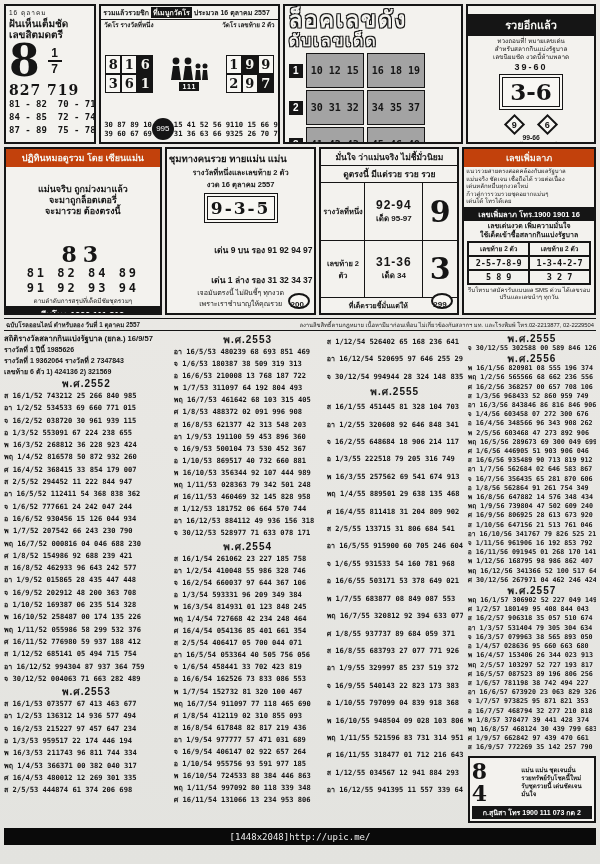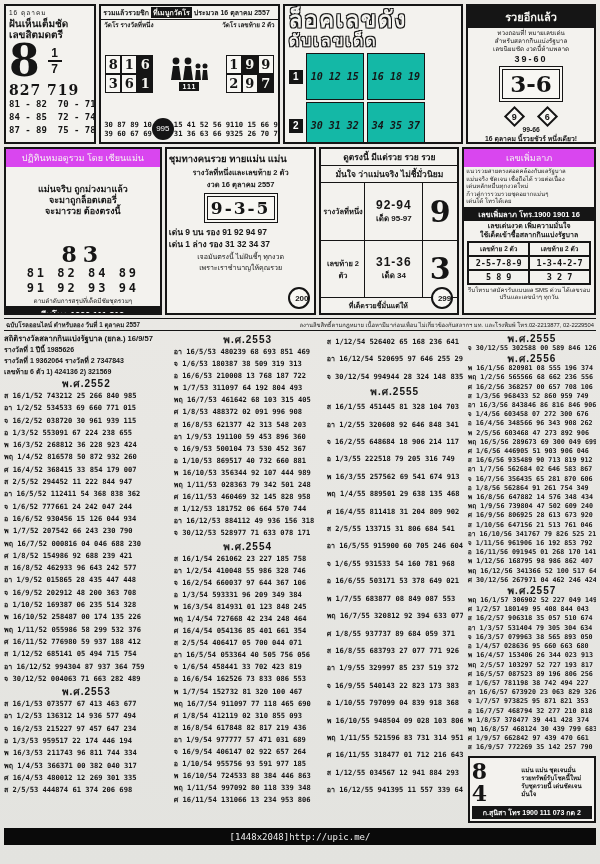--- a/index.html
+++ b/index.html
@@ -38,52 +38,52 @@
   .m-nums div{font-size:7.2px;font-weight:bold;line-height:9px;font-family:"DejaVu Sans Mono",monospace;white-space:nowrap;}
   .star{min-width:22px;height:22px;background:#151515;border-radius:50%;color:#fff;font-size:8px;font-weight:normal;line-height:22px;text-align:center;}
 
   .lock{width:182px;padding:2px 4px;}
   .outline-t{font-weight:bold;color:#f3f2ee;letter-spacing:2px;
     text-shadow:-1px -1px 0 #151515,1px -1px 0 #151515,-1px 1px 0 #151515,1px 1px 0 #151515;}
   .l-title{font-size:22px;line-height:24px;}
   .l-sub{font-size:16px;line-height:18px;margin-bottom:3px;}
   .lockrow{display:flex;gap:3px;margin:2px 0;align-items:center;}
   .lockn{width:14px;height:14px;background:#151515;color:#fff;font-size:10px;font-weight:bold;line-height:14px;text-align:center;}
-  .lockcell{border:1px solid #151515;font-size:10px;font-weight:bold;line-height:13px;padding:16px 4px;background:#14b8a6;font-family:"DejaVu Sans Mono",monospace;white-space:nowrap;font-style:italic;}
+  .lockcell{border:1px solid #151515;font-size:10px;font-weight:bold;line-height:13px;padding:10px 4px;background:#a3a3a3;font-family:"DejaVu Sans Mono",monospace;white-space:nowrap;}
 
   .again{width:131px;display:flex;flex-direction:column;}
-  .a-head{background:#151515;color:#f6f6f2;font-size:11px;font-weight:bold;text-align:center;padding:2px 0;}
+  .a-head{background:#151515;color:#f6f6f2;font-size:11px;font-weight:bold;text-align:center;padding:2px 0;margin-top:8px;}
   .a-lines{padding:1px 2px;}
   .a-lines div{font-size:6.4px;line-height:8px;text-align:center;}
   .a-smallpair{font-size:9px;font-weight:bold;text-align:center;letter-spacing:2px;}
   .a-big{border:4px double #151515;width:64px;margin:2px auto;font-size:23px;font-weight:bold;text-align:center;line-height:28px;background:#f8f7f3;font-family:"DejaVu Serif",serif;}
   .diamonds{display:flex;justify-content:center;gap:18px;padding:5px 0 2px 0;}
   .dia{width:15px;height:15px;border:2px solid #151515;transform:rotate(45deg);display:flex;align-items:center;justify-content:center;background:#f8f7f3;}
   .dia span{transform:rotate(-45deg);font-size:9px;font-weight:bold;}
   .a-foot{font-size:6.8px;font-weight:bold;text-align:center;padding:0 2px;}
 
   
   .band2{display:flex;gap:3px;height:168px;margin-top:3px;}
-  .p-head{background:#d946ef;color:#f6f6f2;font-size:9px;font-weight:normal;text-align:center;padding:2px 1px;}
+  .p-head{background:#c2410c;color:#f6f6f2;font-size:9px;font-weight:bold;text-align:center;padding:2px 1px;}
   .panelA{width:158px;display:flex;flex-direction:column;}
   .pa-lines{padding:17px;}
   .pa-lines div{font-size:9px;font-weight:bold;line-height:11px;text-align:center;}
   .pa-big{font-size:22px;font-weight:bold;text-align:center;letter-spacing:6px;line-height:24px;font-family:"DejaVu Serif",serif;margin-top:8px;}
   .pa-rows div{font-size:12px;font-weight:bold;text-align:center;letter-spacing:3px;line-height:15px;font-family:"DejaVu Sans Mono",monospace;}
   .pa-note{font-size:6.3px;text-align:center;flex:1;}
   .pa-foot{background:#151515;color:#fff;font-size:9px;font-weight:bold;text-align:center;padding:2px 0;}
   .pa-foot .sub{font-size:13px;font-weight:normal;}
 
   .panelB{width:152px;padding:2px;display:flex;flex-direction:column;}
   .pb-h1{font-size:9.5px;font-weight:bold;text-align:left;}
   .pb-h2{font-size:7.5px;font-weight:bold;text-align:center;}
   .pb-combo{border:4px double #151515;width:74px;margin:3px auto;font-size:17px;font-weight:bold;text-align:center;line-height:22px;letter-spacing:2px;background:#f8f7f3;font-family:"DejaVu Serif",serif;}
-  .pb-row{font-size:8.5px;font-weight:bold;text-align:left;line-height:12px;}
+  .pb-row{font-size:8.5px;font-weight:bold;text-align:right;line-height:12px;margin-top:18px;}
   .pb-foot{font-size:7px;text-align:center;line-height:9px;margin-top:2px;}
-  .badge{border:2px solid #151515;border-radius:50%;width:22px;height:22px;font-size:8px;font-weight:bold;line-height:19px;text-align:right;position:absolute;right:4px;bottom:4px;background:#f8f7f3;}
+  .badge{border:2px solid #151515;border-radius:50%;width:22px;height:16px;font-size:8px;font-weight:bold;line-height:19px;text-align:left;position:absolute;right:4px;bottom:4px;background:#f8f7f3;}
 
   .panelC{width:140px;display:flex;flex-direction:column;}
   .pc-h{font-size:8.5px;font-weight:bold;text-align:center;border-bottom:1px solid #151515;padding:1px;}
   .pc-row{display:flex;border-bottom:1px solid #151515;align-items:stretch;flex:1;}
   .pc-label{width:44px;font-size:7.5px;font-weight:bold;border-right:1px solid #151515;display:flex;align-items:center;justify-content:center;text-align:center;}
   .pc-nums{flex:1;border-right:1px solid #151515;display:flex;flex-direction:column;align-items:center;justify-content:center;}
   .pc-nums .n1{font-size:12px;font-weight:bold;letter-spacing:1px;}
   .pc-nums .n2{font-size:8px;font-weight:bold;}
   .pc-big{width:34px;font-size:30px;font-weight:bold;display:flex;align-items:center;justify-content:center;font-family:"DejaVu Serif",serif;}
   .pc-foot{font-size:7px;font-weight:bold;text-align:center;padding:2px 24px 2px 2px;}
@@ -303,22 +303,22 @@
       <div class="pb-h2">งวด 16 ตุลาคม 2557</div>
       <div class="pb-combo">9-3-5</div>
       <div class="pb-row">เด่น 9 บน รอง 91 92 94 97</div>
       <div class="pb-row">เด่น 1 ล่าง รอง 31 32 34 37</div>
       <div class="pb-foot">เจอมันตรงนี้ ไม่ฝันชี้ๆ ทุกงวด</div>
       <div class="pb-foot">เพราะเราชำนาญให้คุณรวย</div>
       <div class="badge">200</div>
     </div>
 
     <div class="bx panelC">
+      <div class="pc-h">มั่นใจ ว่าแม่นจริง ไม่ชี้มั่วนิยม</div>
       <div class="pc-h">ดูตรงนี้ มีแต่รวย รวย รวย</div>
-      <div class="pc-h">มั่นใจ ว่าแม่นจริง ไม่ชี้มั่วนิยม</div>
       <div class="pc-row">
         <div class="pc-label">รางวัลที่หนึ่ง</div>
         <div class="pc-nums">
           <span class="n1">92-94</span>
           <span class="n2">เด็ด 95-97</span>
         </div>
         <div class="pc-big">9</div>
       </div>
       <div class="pc-row">
         <div class="pc-label">เลขท้าย 2 ตัว</div>

